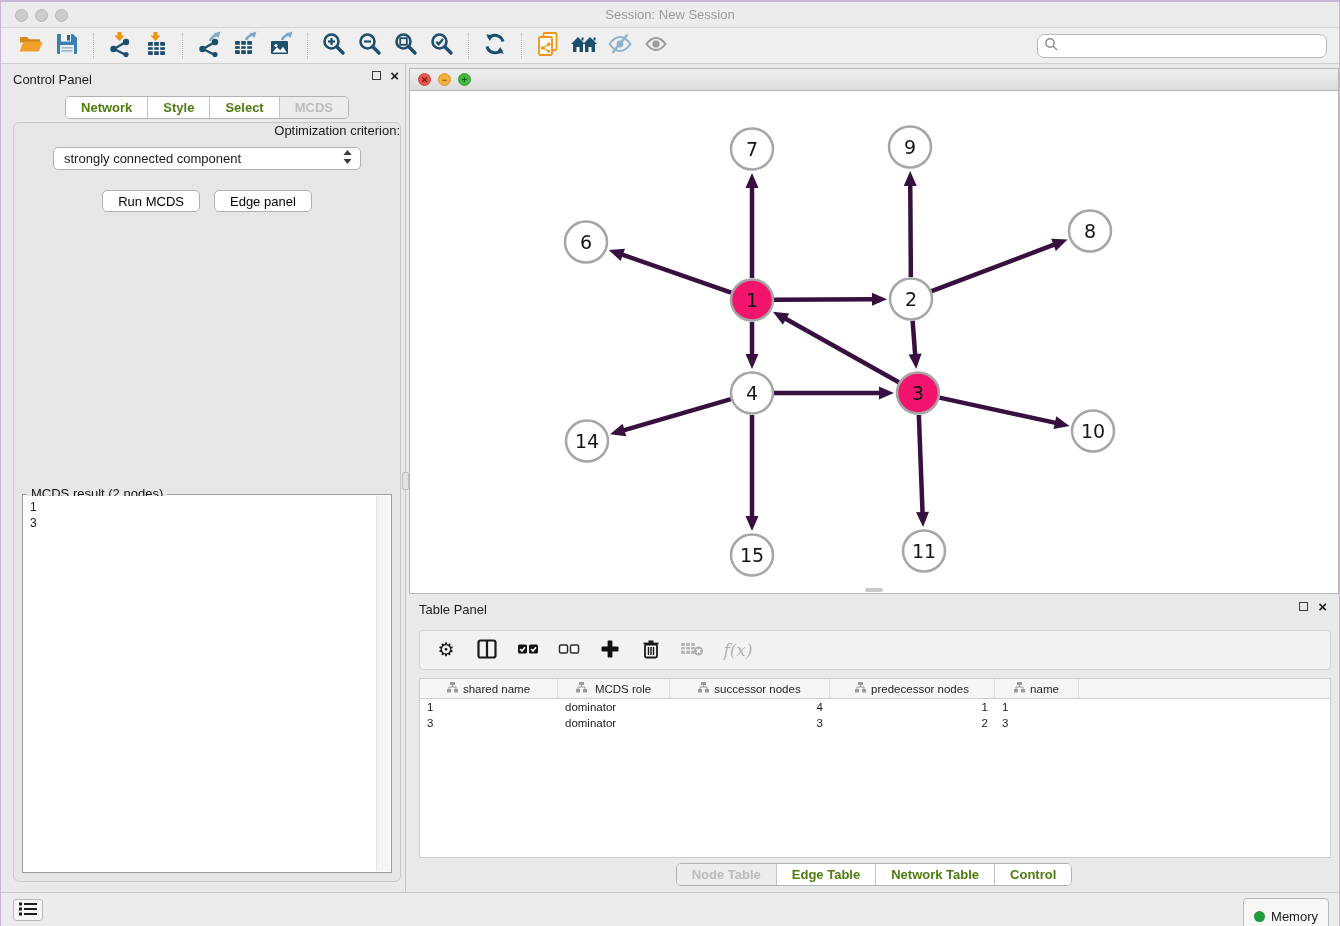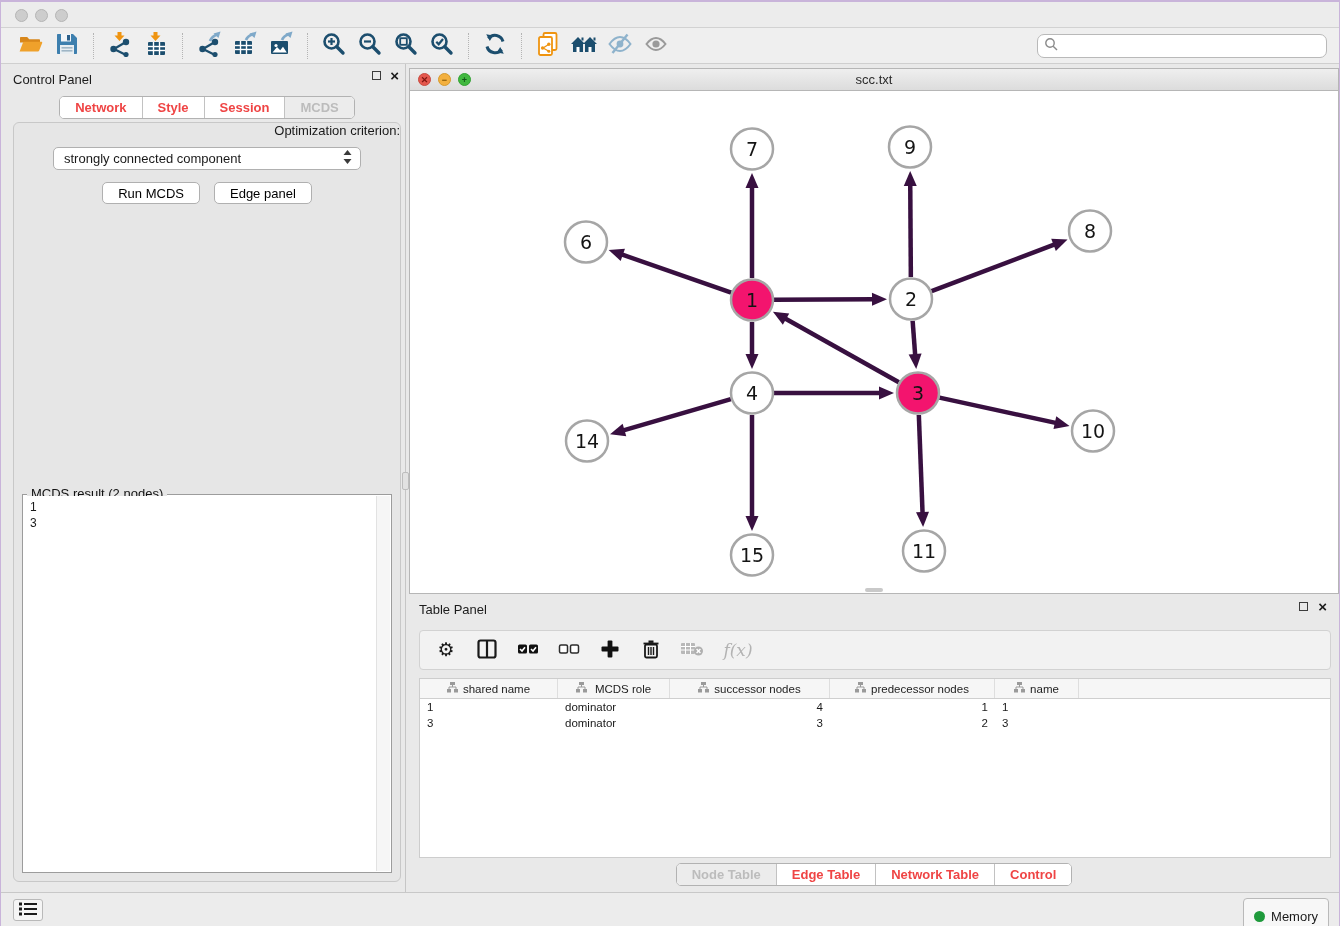--- a/index.html
+++ b/index.html
@@ -34,34 +34,34 @@
   
   .panel-title-row { position:absolute; font-size:13px; color:#1c1c1c; }
   .mini-restore { display:inline-block; width:9px; height:9px; border:1.5px solid #3c3c3c; }
   .mini-close { font-weight:bold; font-size:15px; color:#1b1b1b; line-height:9px; }
   
   .control-panel { position:absolute; left:4px; top:62px; width:404px; height:830px; background:#e9e9e9; }
   .cp-header { position:absolute; left:8px; top:8px; }
   .cp-icons { position:absolute; right:10px; top:7px; display:flex; gap:9px; align-items:center; }
   .segbar { position:absolute; left:0; right:0; top:32px; display:flex; justify-content:center; }
   .segctl { display:inline-flex; border:1px solid #b2b2b2; border-radius:5px; overflow:hidden; background:#fff; }
-  .segctl .seg { padding:3px 15px; font-size:13px; font-weight:600; color:#ef4444;
+  .segctl .seg { padding:3px 15px; font-size:13px; font-weight:600; color:#4d7c0f;
     border-right:1px solid #c2c2c2; background:#fff; cursor:default; }
   .segctl .seg:last-child { border-right:none; }
   .segctl .seg.active { color:#bcbcbc; background:#ececec; }
   .cp-content { position:absolute; left:8px; top:58px; width:388px; bottom:12px;
     background:#e6e6e6; border:1px solid #c8c8c8; border-radius:6px; }
   .opt-label { text-align:right; font-size:13px; }
   .dropdown { margin:9px auto 0 auto; width:308px; height:23px; background:#fff;
     border:1px solid #b0b0b0; border-radius:5px; display:flex; align-items:center;
     padding:0 8px 0 10px; font-size:13px; }
   .dropdown .dd-label { flex:1; }
   .btn-row { display:flex; justify-content:center; gap:14px; margin-top:12px; }
   .push-btn { background:#fff; border:1px solid #b0b0b0; border-radius:5px;
-    padding:2px 15px; font-size:13px; height:22px; font-family:"Liberation Sans",sans-serif; }
+    padding:2px 15px; font-size:13px; height:22px; font-family:"Liberation Sans",sans-serif;margin-top:8px; }
   .result-fieldset { position:absolute; left:8px; right:8px; top:371px; bottom:8px;
     border:1px solid #9c9c9c; background:#fff; }
   .result-legend { position:absolute; top:-9px; left:4px; background:#e6e6e6;
     padding:0 4px; font-size:13px; color:#111; }
   .result-text { position:absolute; inset:1px 15px 1px 1px; background:#fff;
     white-space:pre; font-size:12px; padding:3px 6px; line-height:16px; }
   .result-scroll { position:absolute; top:1px; bottom:1px; right:1px; width:14px;
     background:#f6f6f6; border-left:1px solid #e2e2e2; }
   
   .vsplit { position:absolute; left:404px; top:62px; width:1px; bottom:34px; background:#c6c6c6; }
@@ -113,20 +113,21 @@
     font-family:"Liberation Sans",sans-serif; }
   .mem-dot { width:11px; height:11px; border-radius:50%; background:#1f9a3c; }
 </style>
 </head>
 <body>
 
 <div class="titlebar">
   <span class="traffic-inactive" style="left:14px"></span>
   <span class="traffic-inactive" style="left:34px"></span>
   <span class="traffic-inactive" style="left:54px"></span>
+  <div class="win-title">Session: New Session</div>
 </div>
 
 <div class="toolbar">
   <div class="tb-btn">
     <span><svg width="26" height="26" viewBox="0 0 26 26">
           <path d="M2 7c0-.6.4-1 1-1h6.2l2 2.2H21c.6 0 1 .4 1 1v2.3H2z" fill="#d8871b"></path>
           <path d="M1.6 20.5 5 11.6c.2-.5.6-.8 1.1-.8h17.2c.7 0 1.2.7.9 1.3l-3.1 7.6c-.2.5-.6.8-1.1.8z" fill="#efa12b"></path>
         </svg></span>
   </div>
   <div class="tb-btn">
@@ -298,21 +299,21 @@
 <div class="control-panel">
   <div class="cp-header panel-title-row">Control Panel</div>
   <div class="cp-icons">
     <span class="mini-restore"></span>
     <span class="mini-close">×</span>
   </div>
   <div class="segbar">
     <div class="segctl" id="cp-tabs">
         <span class="seg">Network</span>
         <span class="seg">Style</span>
-        <span class="seg">Session</span>
+        <span class="seg">Select</span>
         <span class="seg active">MCDS</span>
       </div>
   </div>
   <div class="cp-content">
     <div class="opt-label">Optimization criterion:</div>
     <div class="dropdown">
       <span class="dd-label">strongly connected component</span>
       <span><svg width="9" height="14" viewBox="0 0 9 14">
             <polygon points="4.5,0 8.5,5 0.5,5" fill="#3a3a3a"></polygon>
             <polygon points="4.5,14 8.5,9 0.5,9" fill="#3a3a3a"></polygon>
@@ -332,21 +333,20 @@
 </div>
 
 <div class="vsplit"></div>
 <div class="vsplit-handle"></div>
 
 <div class="net-window">
   <div class="net-titlebar">
     <span class="tl tl-close">✕</span>
     <span class="tl tl-min">−</span>
     <span class="tl tl-zoom">+</span>
-    <div class="net-title">scc.txt</div>
   </div>
   <div class="net-canvas">
     <svg id="graph-svg" width="100%" height="100%">
         <line x1="342" y1="187" x2="342" y2="95" stroke="#381040" stroke-width="4.5"></line>
         <polygon points="342,82 348.5,97 335.5,97" fill="#381040"></polygon>
         <line x1="321.23121807335133" y1="201.7434376400866" x2="210.9293150584546" y2="163.2042185143998" stroke="#381040" stroke-width="4.5"></line>
         <polygon points="198.65685301088945,158.91624984717825 214.96137047630614,157.7276749778821 210.6734018090846,170.0001370254472" fill="#381040"></polygon>
         <line x1="363.9995649035371" y1="208.86163795658152" x2="464.00073175314213" y2="208.2326998002947" stroke="#381040" stroke-width="4.5"></line>
         <polygon points="477.0004746506868,208.15094041100198 462.04165100201243,214.74514961665054 461.9598916127197,201.7454067191059" fill="#381040"></polygon>
         <line x1="342" y1="231" x2="342" y2="265" stroke="#381040" stroke-width="4.5"></line>

